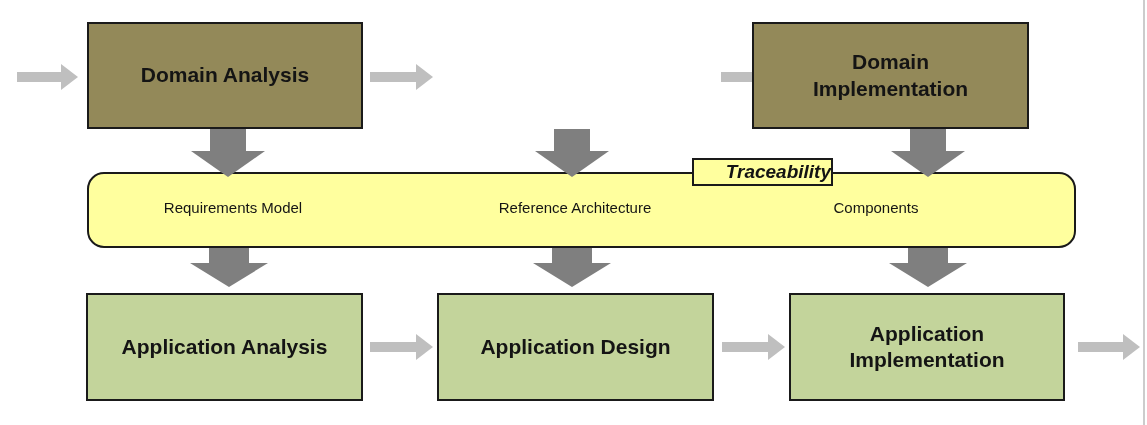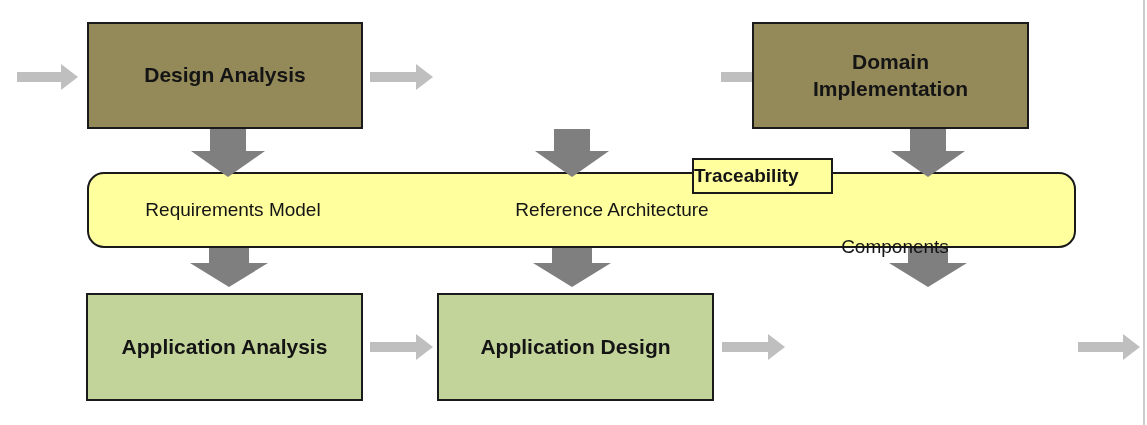--- a/index.html
+++ b/index.html
@@ -38,31 +38,31 @@
   .b-ai{left:789px;top:293px;width:276px;height:108px;}
 
   
   .artifact-bar{
     position:absolute;left:87px;top:172px;width:989px;height:76px;
     background:var(--artifact-bar);border:2px solid var(--border);
     border-radius:17px;box-sizing:border-box;z-index:2;
   }
   .bar-item{
     position:absolute;top:199px;transform:translateX(-50%);
-    font-size:19px;z-index:3;white-space:nowrap;text-align:right;
+    font-size:15px;z-index:3;white-space:nowrap;text-align:right;
   }
   .bar-item.i1{left:233px;}
-  .bar-item.i2{left:575px;margin-left:37px;}
-  .bar-item.i3{left:895px;margin-top:37px;}
+  .bar-item.i2{left:575px;}
+  .bar-item.i3{left:876px;}
 
   .tag-box{
-    position:absolute;left:692px;top:158px;width:141px;height:36px;
+    position:absolute;left:692px;top:158px;width:141px;height:28px;
     background:var(--artifact-bar);border:2px solid var(--border);box-sizing:border-box;
-    display:flex;align-items:center;justify-content:flex-start;
-    font-weight:bold;font-size:19px;z-index:4;
+    display:flex;align-items:center;justify-content:flex-end;
+    font-weight:bold;font-size:19px;z-index:4;font-style:italic;
   }
 
   
   .down-arrow{position:absolute;display:flex;flex-direction:column;align-items:center;}
   .down-arrow.r1{z-index:3;}
   .down-arrow.r2{z-index:1;}
   .da-shaft{background:var(--arrow-dark);}
   .r1 .da-shaft{width:36px;height:22px;}
   .r2 .da-shaft{width:40px;height:17px;}
   .da-head{width:0;height:0;border-left:37px solid transparent;border-right:37px solid transparent;border-top:26px solid var(--arrow-dark);}
@@ -109,21 +109,21 @@
   <div class="h-arrow ha-b2">
       <div class="ha-shaft"></div>
       <div class="ha-head"></div>
     </div>
   <div class="h-arrow ha-exit">
       <div class="ha-shaft"></div>
       <div class="ha-head"></div>
     </div>
 
   <div class="pbox domain b-da">
-    <span class="lbl">Design Analysis</span>
+    <span class="lbl">Domain Analysis</span>
   </div>
   <div class="pbox domain b-di">
     <span class="lbl wrap">Domain Implementation</span>
   </div>
 
   <div class="down-arrow r1 da1">
       <div class="da-shaft"></div>
       <div class="da-head"></div>
     </div>
   <div class="down-arrow r1 da2">
@@ -155,15 +155,18 @@
   <div class="tag-box">
     <span>Traceability</span>
   </div>
 
   <div class="pbox application b-ad">
     <span class="lbl">Application Design</span>
   </div>
   <div class="pbox application b-aa">
     <span class="lbl">Application Analysis</span>
   </div>
+  <div class="pbox application b-ai">
+    <span class="lbl wrap">Application Implementation</span>
+  </div>
 
   <div class="page-edge"></div>
 </div>
 
 </body></html>

